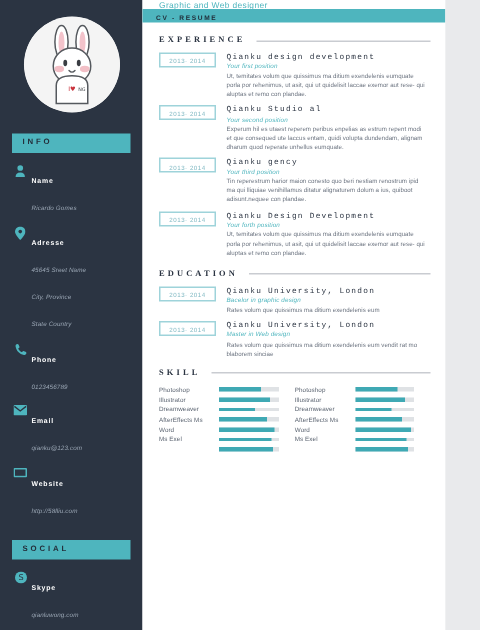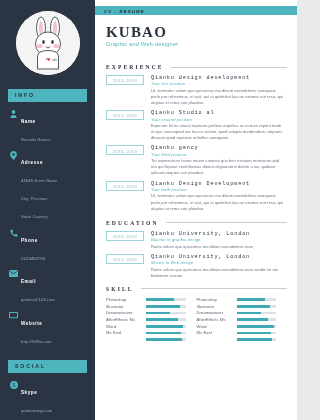--- a/index.html
+++ b/index.html
@@ -267,21 +267,20 @@
         </span>
       </div>
 
     </div>
 
   </div>
 
   <div class="main">
 
     <div class="cvbar">CV - RESUME</div>
-    <div class="name">KUBAO</div>
     <div class="role">Graphic and Web designer</div>
 
     <div class="sec" style="margin-top:17px">
       <div class="sec-hd">
         <span class="sec-title">EXPERIENCE</span>
         <span class="sec-rule"></span>
       </div>
 
       <div class="item">
         <div class="date">2013- 2014</div>

